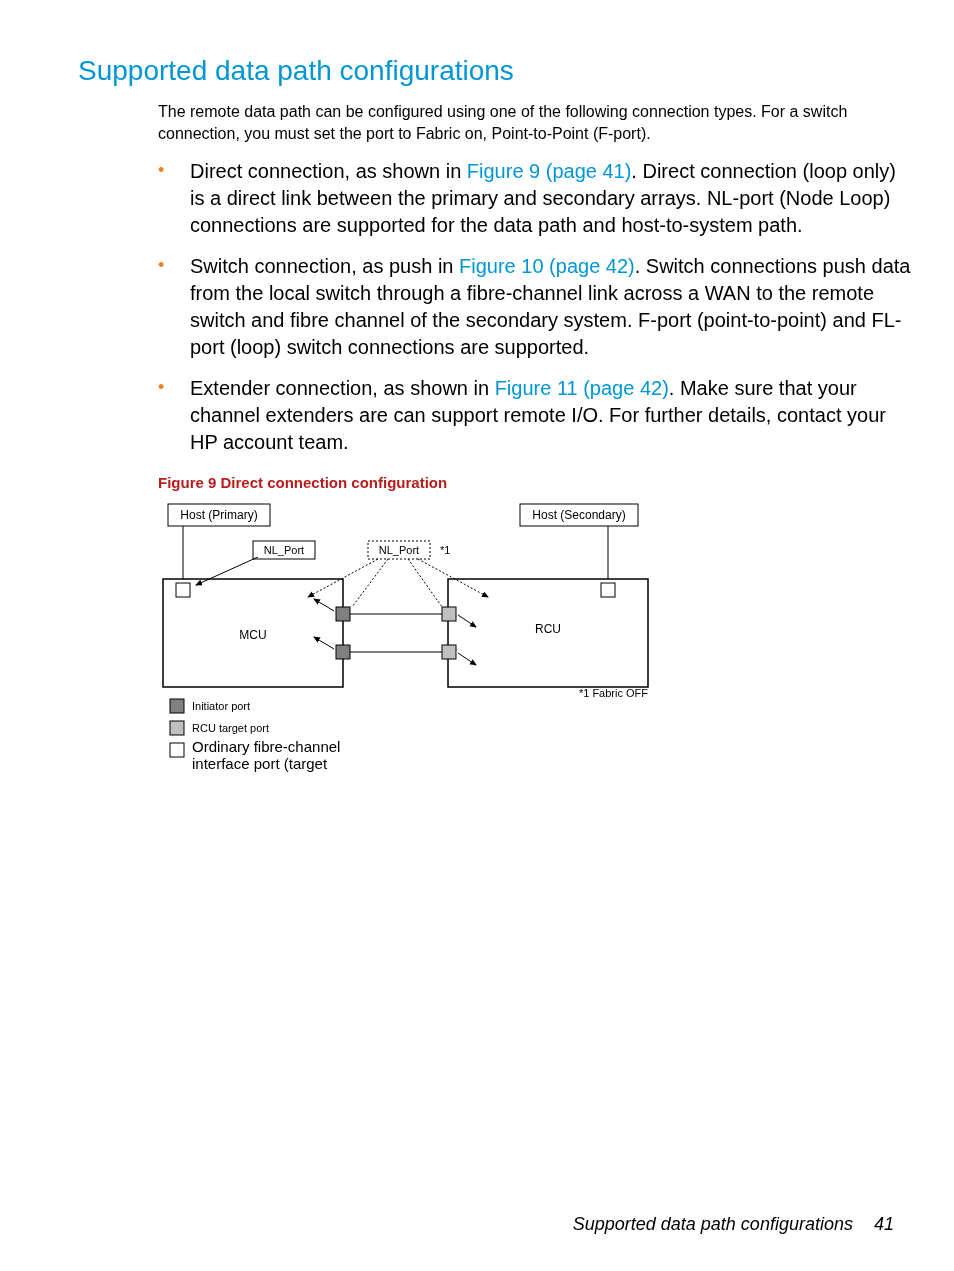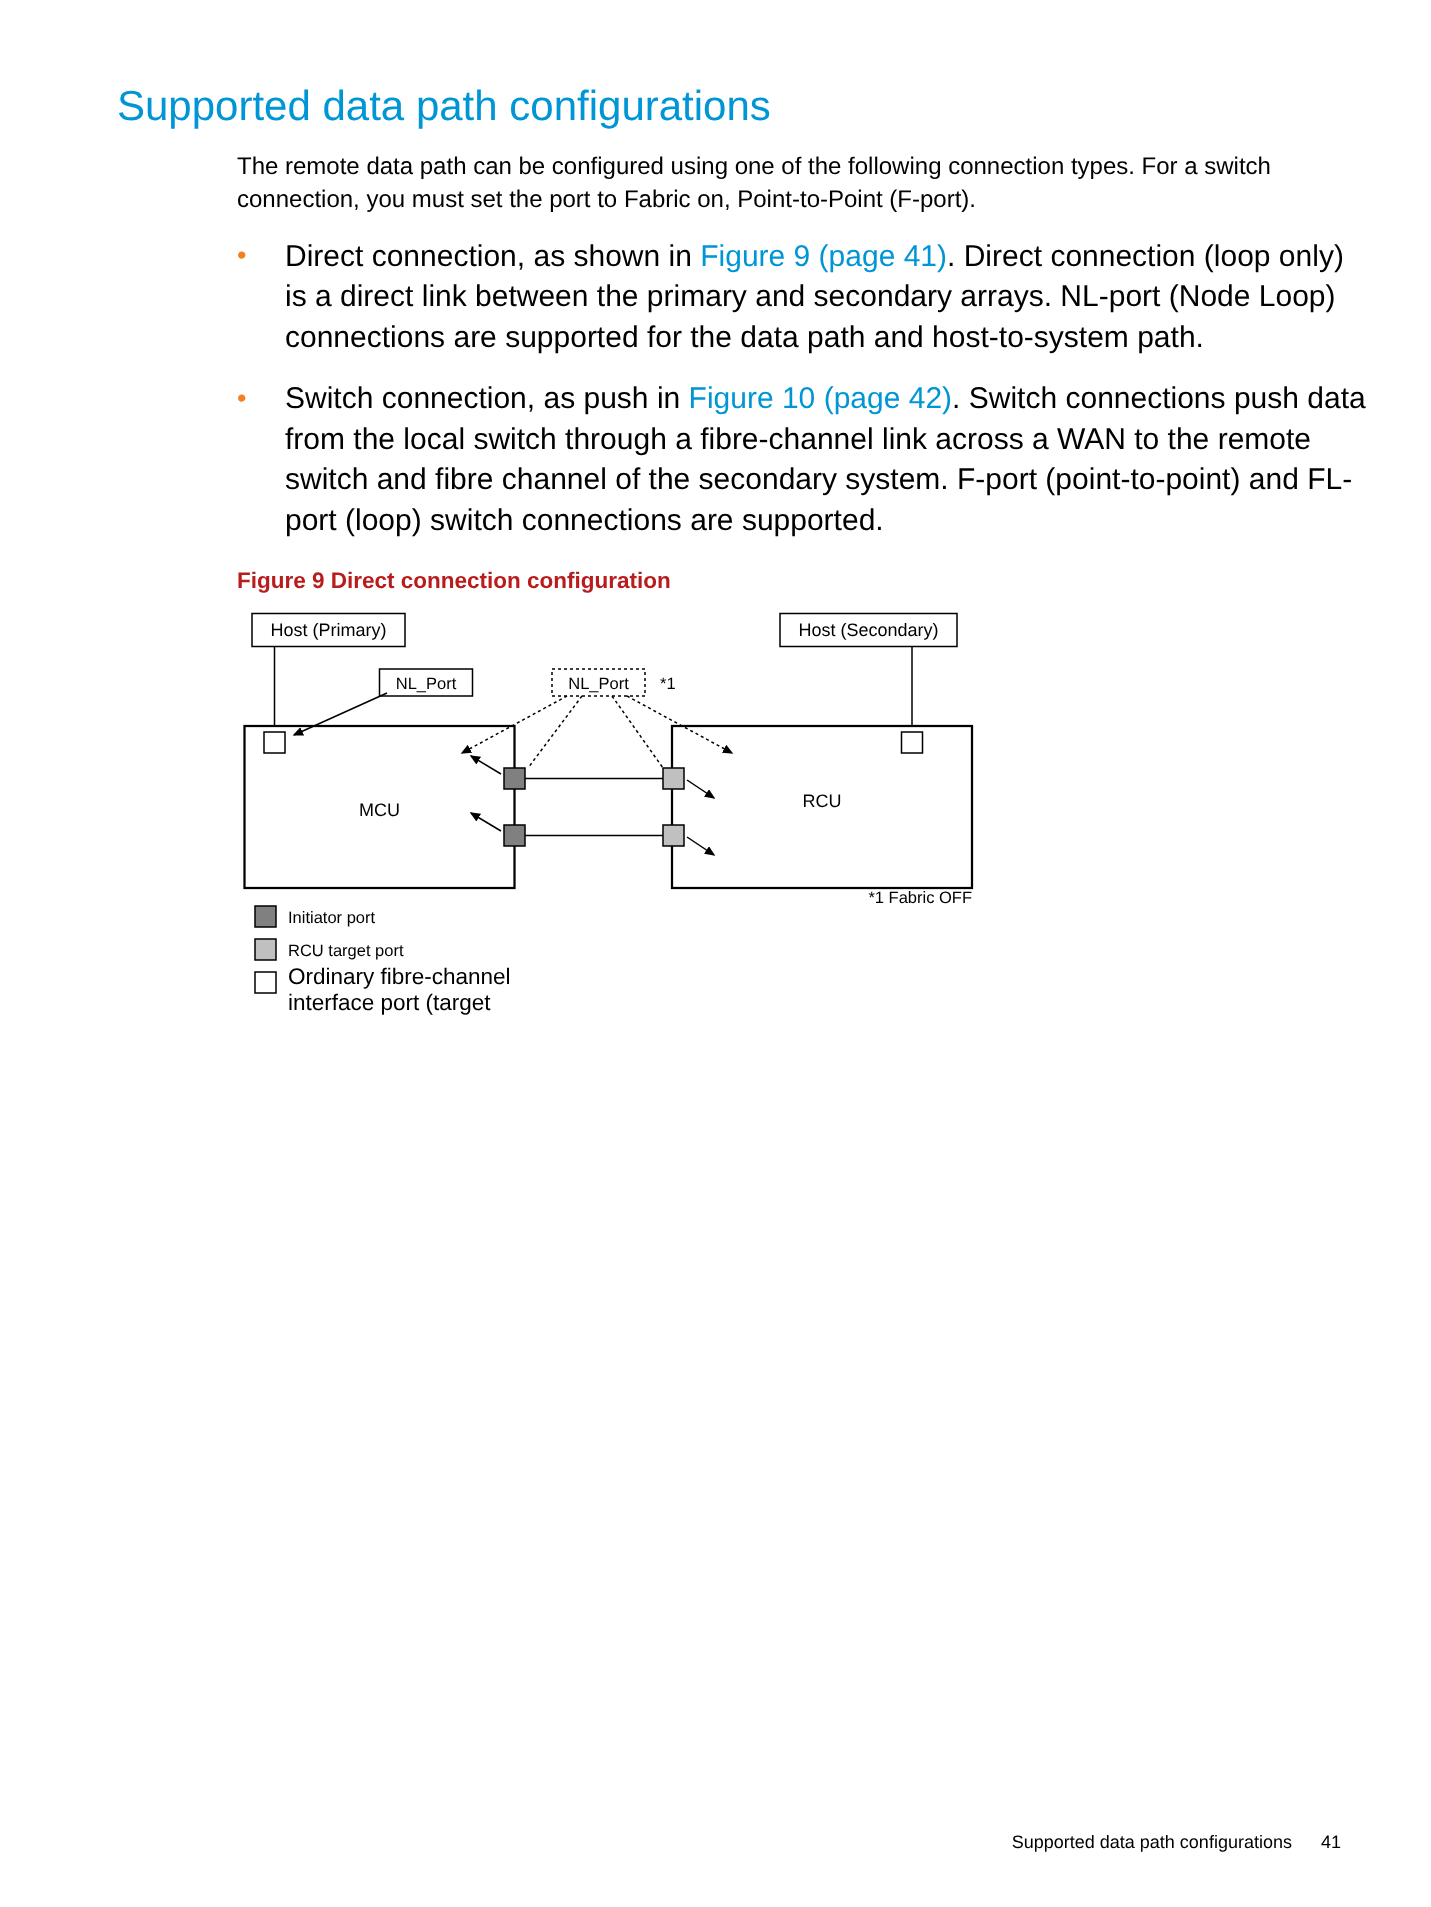--- a/index.html
+++ b/index.html
@@ -55,37 +55,41 @@
       margin-left: 78px;
       margin-bottom: 8px;
     }
     .diagram {
       margin-left: 78px;
     }
     .footer {
       position: absolute;
       bottom: 36px;
       right: 60px;
-      font-size: 12px;
+      font-size: 18px;
+      font-style: italic;
     }
     .footer .pnum { margin-left: 16px; }
   </style>
 </head>
 <body>
 
 <h1>Supported data path configurations</h1>
 
 <p class="intro">The remote data path can be configured using one of the following connection types. For a switch connection, you must set the port to Fabric on, Point-to-Point (F-port).</p>
 
 <ul class="bullets">
   <li>
     <span>Direct connection, as shown in </span><span class="xref">Figure 9 (page 41)</span><span>. Direct connection (loop only) is a direct link between the primary and secondary arrays. NL-port (Node Loop) connections are supported for the data path and host-to-system path.</span>
   </li>
   <li>
     <span>Switch connection, as push in </span><span class="xref">Figure 10 (page 42)</span><span>. Switch connections push data from the local switch through a fibre-channel link across a WAN to the remote switch and fibre channel of the secondary system. F-port (point-to-point) and FL-port (loop) switch connections are supported.</span>
+  </li>
+  <li>
+    <span>Extender connection, as shown in </span><span class="xref">Figure 11 (page 42)</span><span>. Make sure that your channel extenders are can support remote I/O. For further details, contact your HP account team.</span>
   </li>
 </ul>
 
 <div class="fig-caption">Figure 9 Direct connection configuration</div>
 
 <div class="diagram">
 <svg width="520" height="290" viewBox="0 0 520 290">
   <defs>
     <marker id="arr" markerWidth="8" markerHeight="8" refX="6" refY="3" orient="auto">
       <path d="M0,0 L7,3 L0,6 Z" fill="#000"></path>

